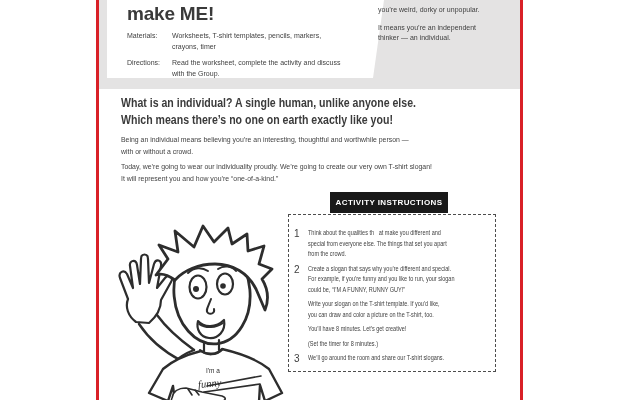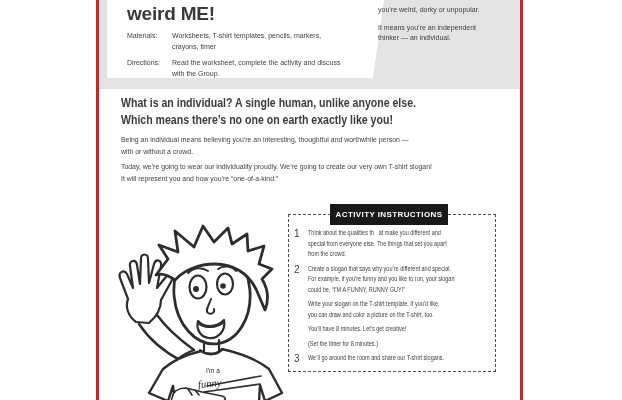--- a/index.html
+++ b/index.html
@@ -23,21 +23,21 @@
   
   .heading{position:absolute;left:121px;top:95px;font-size:12px;font-weight:bold;line-height:1.4;
            color:#3b3b3b;transform:scaleX(0.88);transform-origin:0 0;white-space:nowrap;}
   .para{position:absolute;left:121px;font-size:7.5px;line-height:1.6;color:#424242;
         transform:scaleX(0.92);transform-origin:0 0;white-space:nowrap;}
   .para.p1{top:134px;}
   .para.p2{top:161px;}
   
   .dashed-box{position:absolute;left:288px;top:214px;width:208px;height:158px;
               border:1px dashed #4d4d4d;box-sizing:border-box;}
-  .activity-title{position:absolute;left:330px;top:204px;width:118px;height:21px;background:#191919;
+  .activity-title{position:absolute;left:330px;top:192px;width:118px;height:21px;background:#191919;
                   color:#ffffff;font-size:8px;font-weight:bold;letter-spacing:0.4px;
                   display:flex;align-items:center;justify-content:center;}
   .steps{position:absolute;left:294px;top:228px;width:200px;display:flex;flex-direction:column;gap:4px;}
   .step{display:flex;}
   .step-num{width:14px;flex:none;font-size:10px;color:#3d3d3d;line-height:1.1;}
   .step-body{font-size:6.5px;line-height:10.5px;color:#3f3f3f;transform:scaleX(0.85);
              transform-origin:0 0;white-space:nowrap;}
   .step-par{margin-bottom:4px;}
   .step-par:last-child{margin-bottom:0;}
   
@@ -47,21 +47,21 @@
 </head>
 <body>
 
 <div class="page">
 
   <div class="red-rule left"></div>
   <div class="red-rule right"></div>
   <div class="band"></div>
 
   <div class="card">
-    <div class="card-title">weird ME!</div>
+    <div class="card-title">make ME!</div>
     <div class="card-rows">
       <div class="card-row">
         <div class="card-label">Materials:</div>
         <div class="card-value">
           <div>Worksheets, T-shirt templates, pencils, markers,</div>
           <div>crayons, timer</div>
         </div>
       </div>
       <div class="card-row">
         <div class="card-label">Directions:</div>

